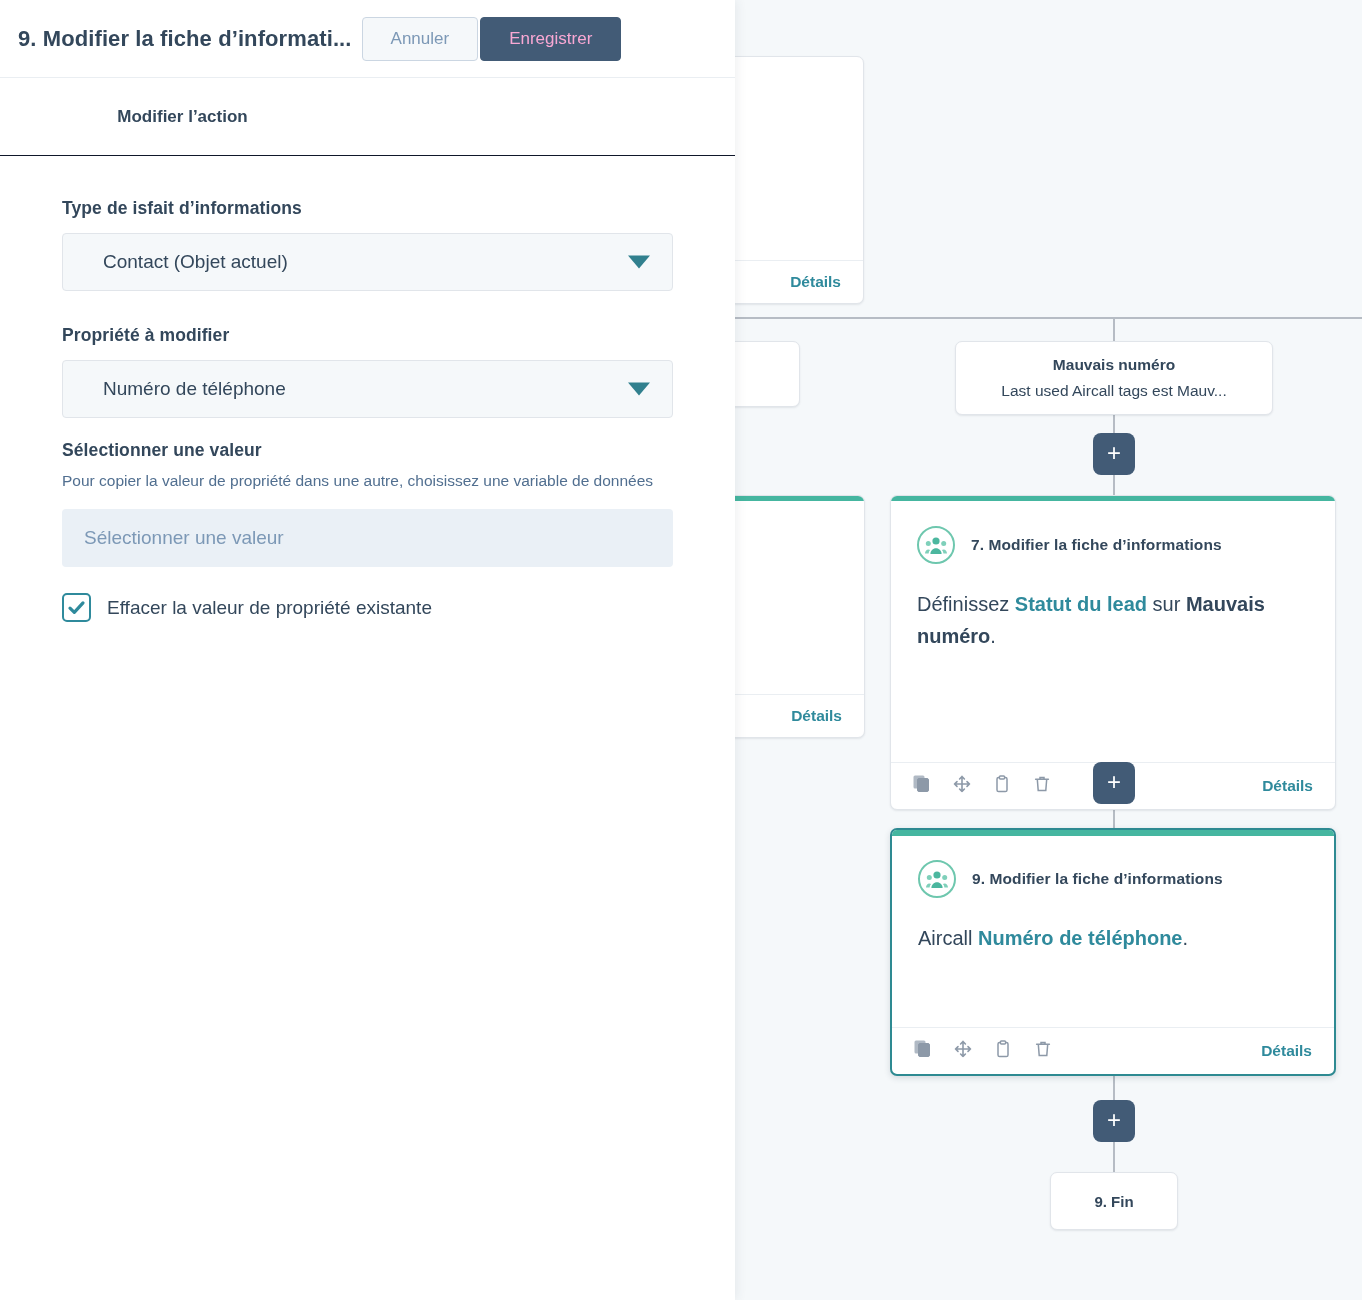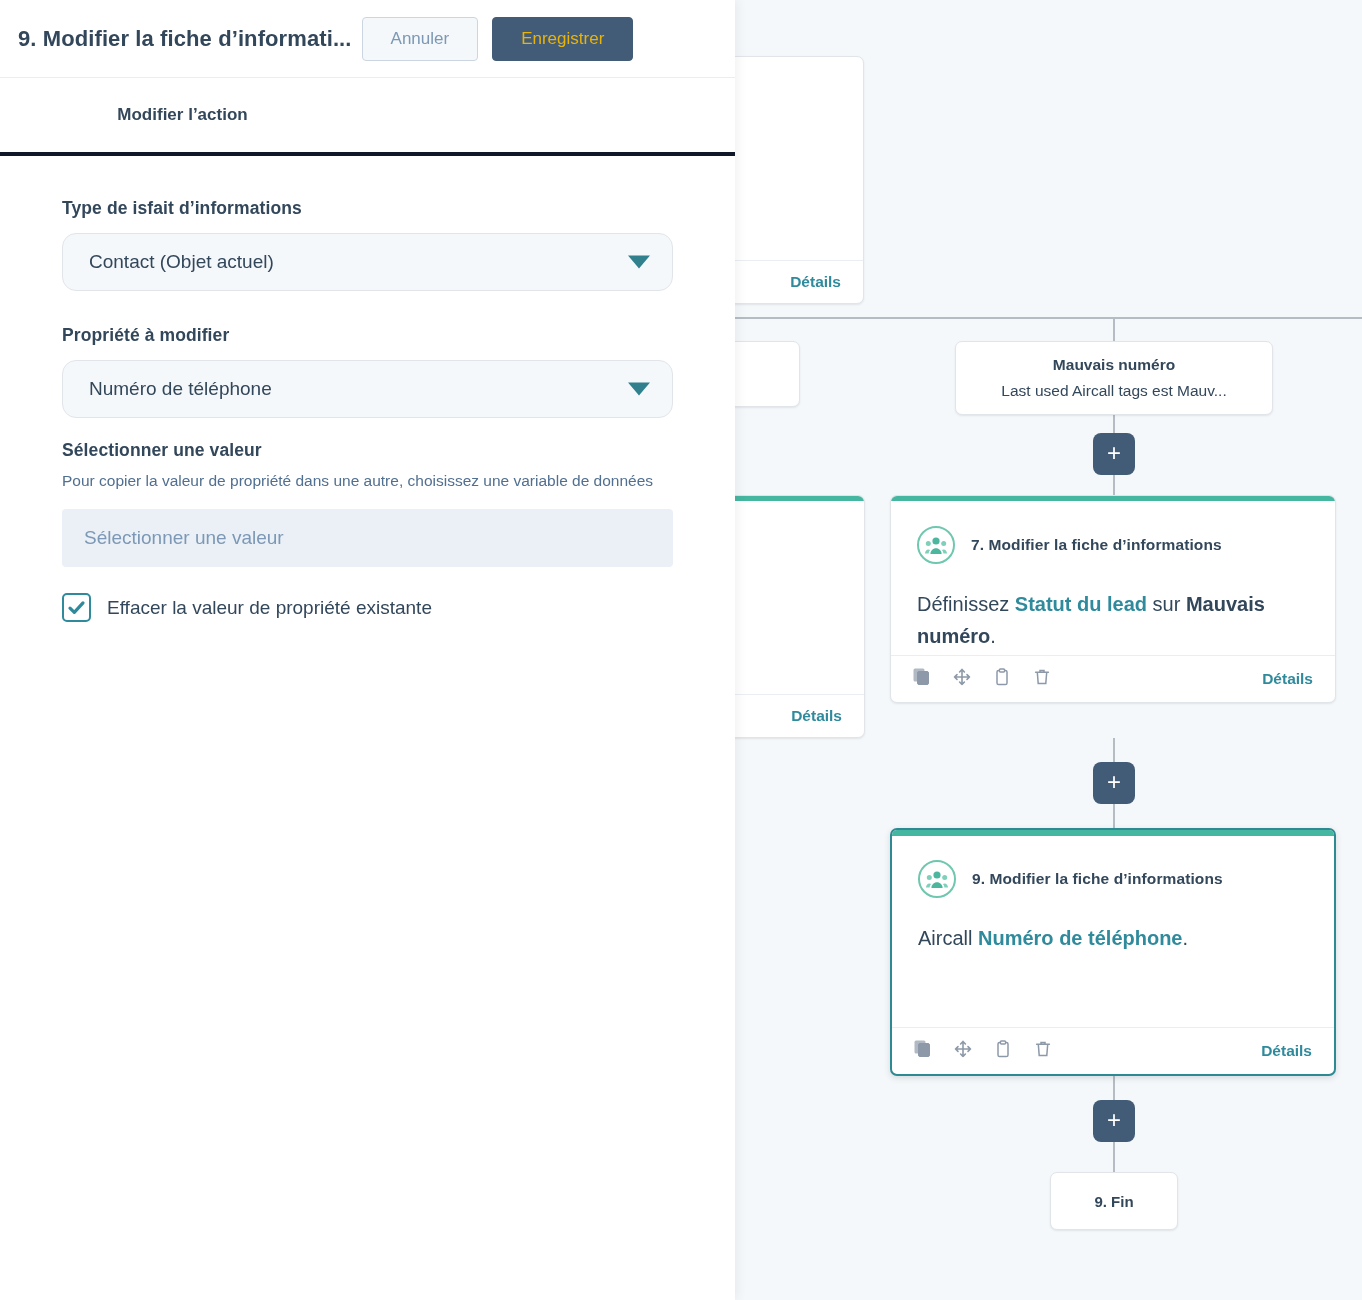--- a/index.html
+++ b/index.html
@@ -141,27 +141,27 @@
     font-size: 17px;
     cursor: pointer;
     padding: 11px 28px;
     border: 1px solid transparent;
   }
   .btn-cancel {
     background: #f5f8fa; color: #7c98b6; border-color: #cbd6e2;
     margin-left: 10px;
   }
   .btn-save {
-    background: #425b76; color: #eab308; border-color: #425b76;
-    margin-left: 14px;
+    background: #425b76; color: #f9a8d4; border-color: #425b76;
+    margin-left: 2px;
   }
   .tabs {
     height: 78px; flex: none;
     display: flex; align-items: stretch;
-    border-bottom: 4px solid #0f172a;
+    border-bottom: 1px solid #0f172a;
     background: #ffffff;
   }
   .tab {
     display: flex; align-items: center; justify-content: center;
     font-size: 17px;
     cursor: pointer;
     padding: 0 30px;
   }
   .tab-active {
     width: 365px;
@@ -178,23 +178,23 @@
   .panel-body { padding: 42px 62px 0 62px; flex: 1; }
   .field-label {
     font-size: 17.5px; font-weight: bold; color: #33475b; margin-bottom: 14px;
     letter-spacing: .1px;
   }
   .select-box {
     position: relative;
     height: 58px;
     background: #f5f8fa;
     border: 1px solid #e1e5ea;
-    border-radius: 14px;
+    border-radius: 4px;
     display: flex; align-items: center;
-    padding: 0 26px;
+    padding: 0 40px;
     font-size: 19px; color: #33475b;
     cursor: pointer;
     margin-bottom: 34px;
   }
   .caret {
     position: absolute; right: 22px; top: 50%;
     transform: translateY(-50%);
     width: 0; height: 0;
     border-left: 11px solid transparent;
     border-right: 11px solid transparent;
@@ -265,21 +265,21 @@
       <div class="card-body" style="padding-top:36px;">
         <div class="card-title" style="margin-bottom:28px;">ons</div>
         <div class="card-desc">vais timing.</div>
       </div>
       <div class="card-footer" style="position:absolute;bottom:0;left:0;right:0;">
         <div class="spacer"></div>
         <span class="details-link">Détails</span>
       </div>
     </div>
 
-    <div class="wf-card accent" style="left:890px; top:495px; width:446px; height:208px;">
+    <div class="wf-card accent" style="left:890px; top:495px; width:446px; height:315px;">
       <div class="card-body">
         <div class="card-head">
           <span class="obj-icon">
             <svg width="22" height="20" viewBox="0 0 22 20" aria-hidden="true">
               <circle cx="11" cy="6" r="3.6" fill="#4cb79f"></circle>
               <path d="M5.4 19c0-3.3 2.5-5.8 5.6-5.8S16.6 15.7 16.6 19z" fill="#4cb79f"></path>
               <circle cx="3.3" cy="8.4" r="2.5" fill="#7fd0ba"></circle>
               <path d="M0 18.4c0-2.3 1.5-4 3.3-4 .7 0 1.3.2 1.8.6-.9 1-1.4 2.2-1.5 3.4z" fill="#7fd0ba"></path>
               <circle cx="18.7" cy="8.4" r="2.5" fill="#7fd0ba"></circle>
               <path d="M22 18.4c0-2.3-1.5-4-3.3-4-.7 0-1.3.2-1.8.6.9 1 1.4 2.2 1.5 3.4z" fill="#7fd0ba"></path>

